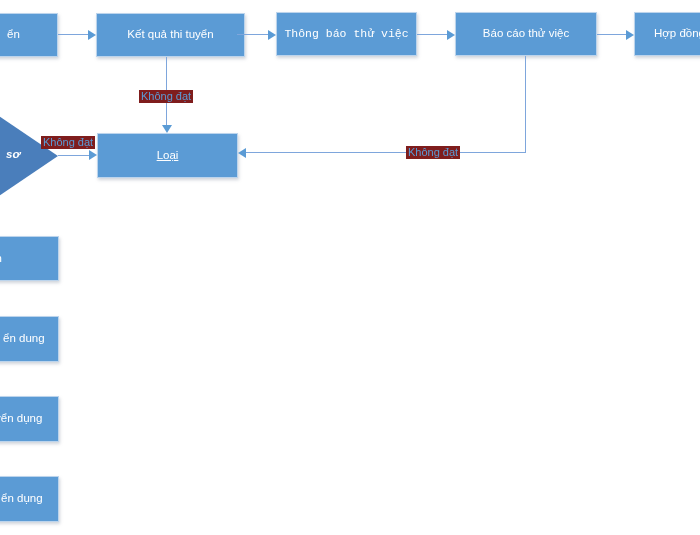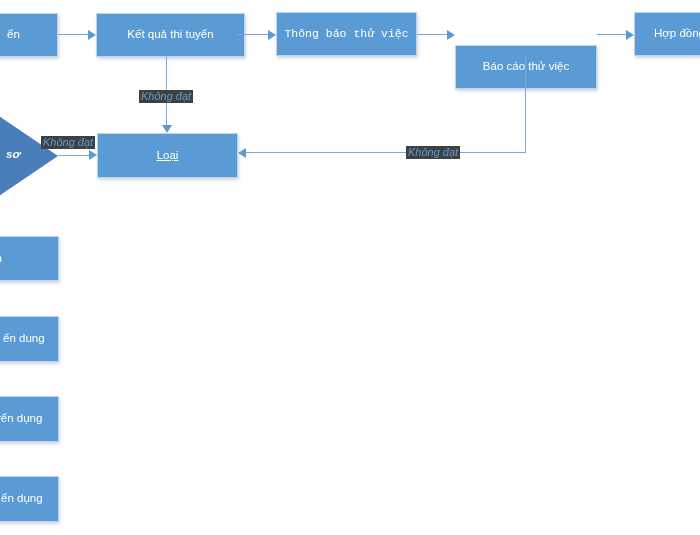--- a/index.html
+++ b/index.html
@@ -28,41 +28,41 @@
   .hline{height:1px;}
   .vline{width:1px;}
   
   .head{position:absolute;width:0;height:0;}
   .head.right{border-top:5px solid transparent;border-bottom:5px solid transparent;border-left:8px solid #5b9bd5;}
   .head.left {border-top:5px solid transparent;border-bottom:5px solid transparent;border-right:8px solid #5b9bd5;}
   .head.down {border-left:5px solid transparent;border-right:5px solid transparent;border-top:8px solid #5b9bd5;}
   
   .edge-label{
     position:absolute;color:#5b9bd5;font-size:11px;line-height:13px;
-    background:#404040;padding:0 2px;white-space:nowrap;font-style:italic;
+    background:#7f1d1d;padding:0 2px;white-space:nowrap;
   }
 </style>
 </head>
 <body>
 
 <div id="canvas">
 
   <div class="node" style="left:-84px;top:13px;width:142px;height:44px;">
     <span class="frag" style="left:90px;">ển</span>
   </div>
 
   <div class="node" style="left:96px;top:13px;width:149px;height:44px;">
     <span>Kết quả thi tuyển</span>
   </div>
 
   <div class="node" style="left:276px;top:12px;width:141px;height:44px;font-family:Liberation Mono, monospace;">
     <span>Thông báo thử việc</span>
   </div>
 
-  <div class="node" style="left:455px;top:12px;width:142px;height:44px;margin-top:33px;">
+  <div class="node" style="left:455px;top:12px;width:142px;height:44px;">
     <span>Báo cáo thử việc</span>
   </div>
 
   <div class="node" style="left:634px;top:12px;width:130px;height:44px;justify-content:flex-start;">
     <span class="frag" style="left:19px;">Hợp đồng</span>
   </div>
 
   <div class="diamond" style="left:-84px;top:108px;width:142px;height:96px;">
     <span class="frag" style="left:90px;top:40px;font-weight:bold;">sơ</span>
   </div>

